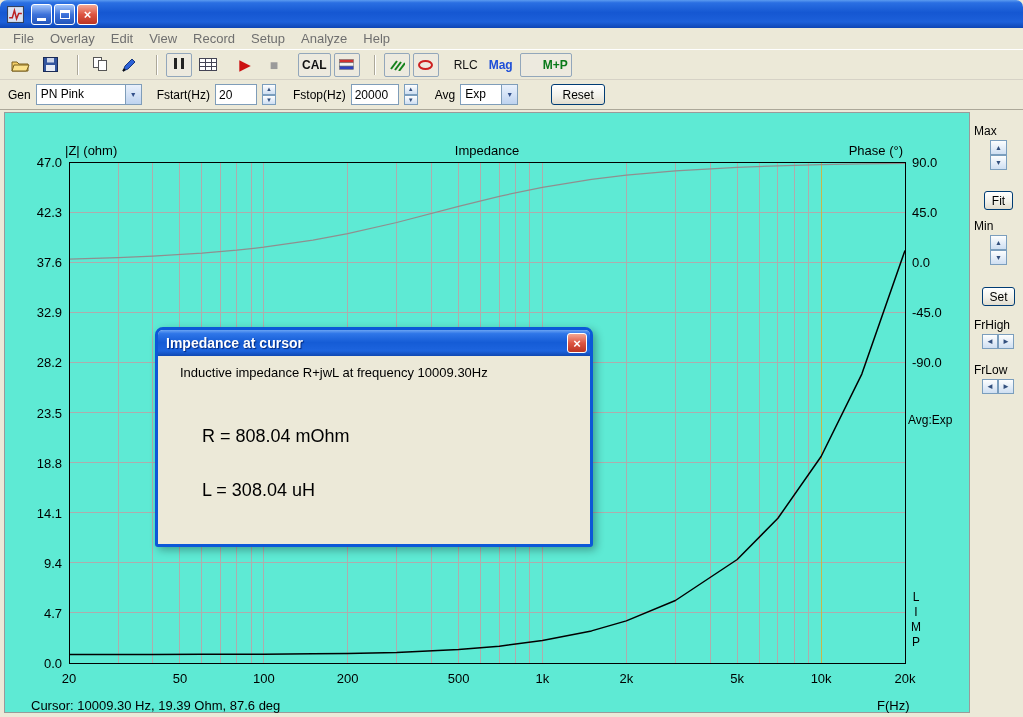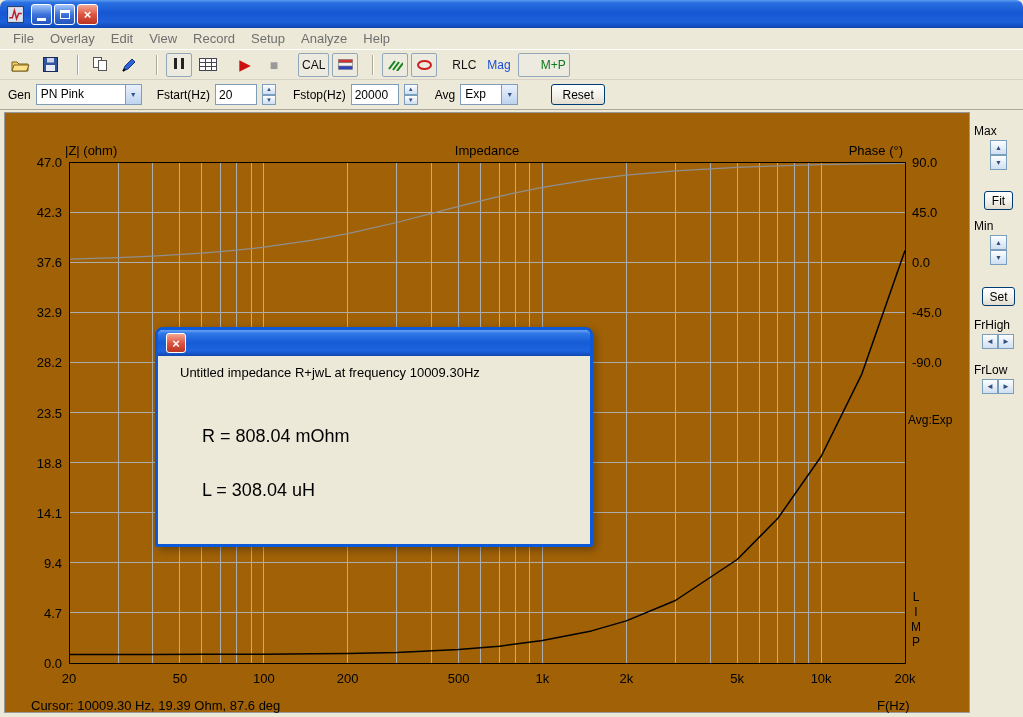--- a/index.html
+++ b/index.html
@@ -39,21 +39,21 @@
     position:absolute; left:0; top:49px; width:1023px; height:31px;
     display:flex; align-items:center; padding-left:7px; gap:3px;
     border-top:1px solid #fff; border-bottom:1px solid #d6d2c6; background:#ECE9D8;
   }
   .tbtn {
     height:24px; min-width:26px; display:flex; align-items:center; justify-content:center;
     background:none; border:1px solid transparent; padding:0 3px; cursor:default;
   }
   .tbtn.boxed { border:1px solid #93a7bb; background:#edeadf; border-radius:2px; }
   .tsep { width:2px; height:20px; border-left:1px solid #aca899; border-right:1px solid #fff; margin:0 5px; }
-  .tbtn-label { font-size:12px; font-weight:normal; color:#111; }
+  .tbtn-label { font-size:12px; font-weight:bold; color:#111; }
   .tbtn-label.mag { color:#1d4ed8; }
   .tbtn-label.mp  { color:#0a7a1a;padding-left:19px; }
   .play-glyph { color:#cc1111; font-size:15px; line-height:1; }
   .stop-glyph { color:#9a9a9a; font-size:14px; line-height:1; }
   .pausebars i { display:inline-block; width:3px; height:11px; background:#222; margin:0 2px; }
   
   #genbar {
     position:absolute; left:0; top:80px; width:1023px; height:30px;
     display:flex; align-items:center; padding-left:8px; gap:5px;
     border-bottom:1px solid #aca899; background:#ECE9D8;
@@ -71,21 +71,21 @@
     color:#33507e; font-size:6px; padding:0; cursor:default;
   }
   .xp-btn {
     border:1px solid #003c74; border-radius:3px;
     background:linear-gradient(180deg,#ffffff 0%, #f2f1ea 55%, #e2ddcf 100%);
     font-size:12px; font-family:inherit; color:#000; cursor:default;
   }
   
   #chart-window {
     position:absolute; left:4px; top:112px; width:966px; height:601px;
-    background:#a16207; border:1px solid #9a9a9a;
+    background:#5eead4; border:1px solid #9a9a9a;
   }
   #chart-svg { position:absolute; left:0; top:0; }
   #chart-svg text { font-family:"Liberation Sans", sans-serif; font-size:13px; fill:#000; }
   .chart-label { position:absolute; font-size:13px; color:#000; }
   
   #side-panel { position:absolute; left:974px; top:112px; width:49px; height:601px; }
   .sp-label { position:absolute; width:100%; font-size:12px; color:#000; }
   .sp-vspin { position:absolute; left:16px; width:17px; height:30px; display:flex; flex-direction:column; }
   .sp-vspin .spinbtn { font-size:7px; }
   .sp-hspin { position:absolute; left:8px; width:32px; height:15px; display:flex; }
@@ -383,22 +383,23 @@
         <span>◄</span>
       </button>
     <button class="spinbtn">
         <span>►</span>
       </button>
   </div>
 </div>
 
 <div id="dialog">
   <div id="dialog-titlebar">
+    <span class="dialog-title">Impedance at cursor</span>
     <button class="dialog-close">
         <span>×</span>
       </button>
   </div>
   <div id="dialog-content">
-    <div class="d-line1">Untitled impedance R+jwL at frequency 10009.30Hz</div>
+    <div class="d-line1">Inductive impedance R+jwL at frequency 10009.30Hz</div>
     <div class="d-r">R = 808.04 mOhm</div>
     <div class="d-l">L = 308.04 uH</div>
   </div>
 </div>
 
 </body></html>

